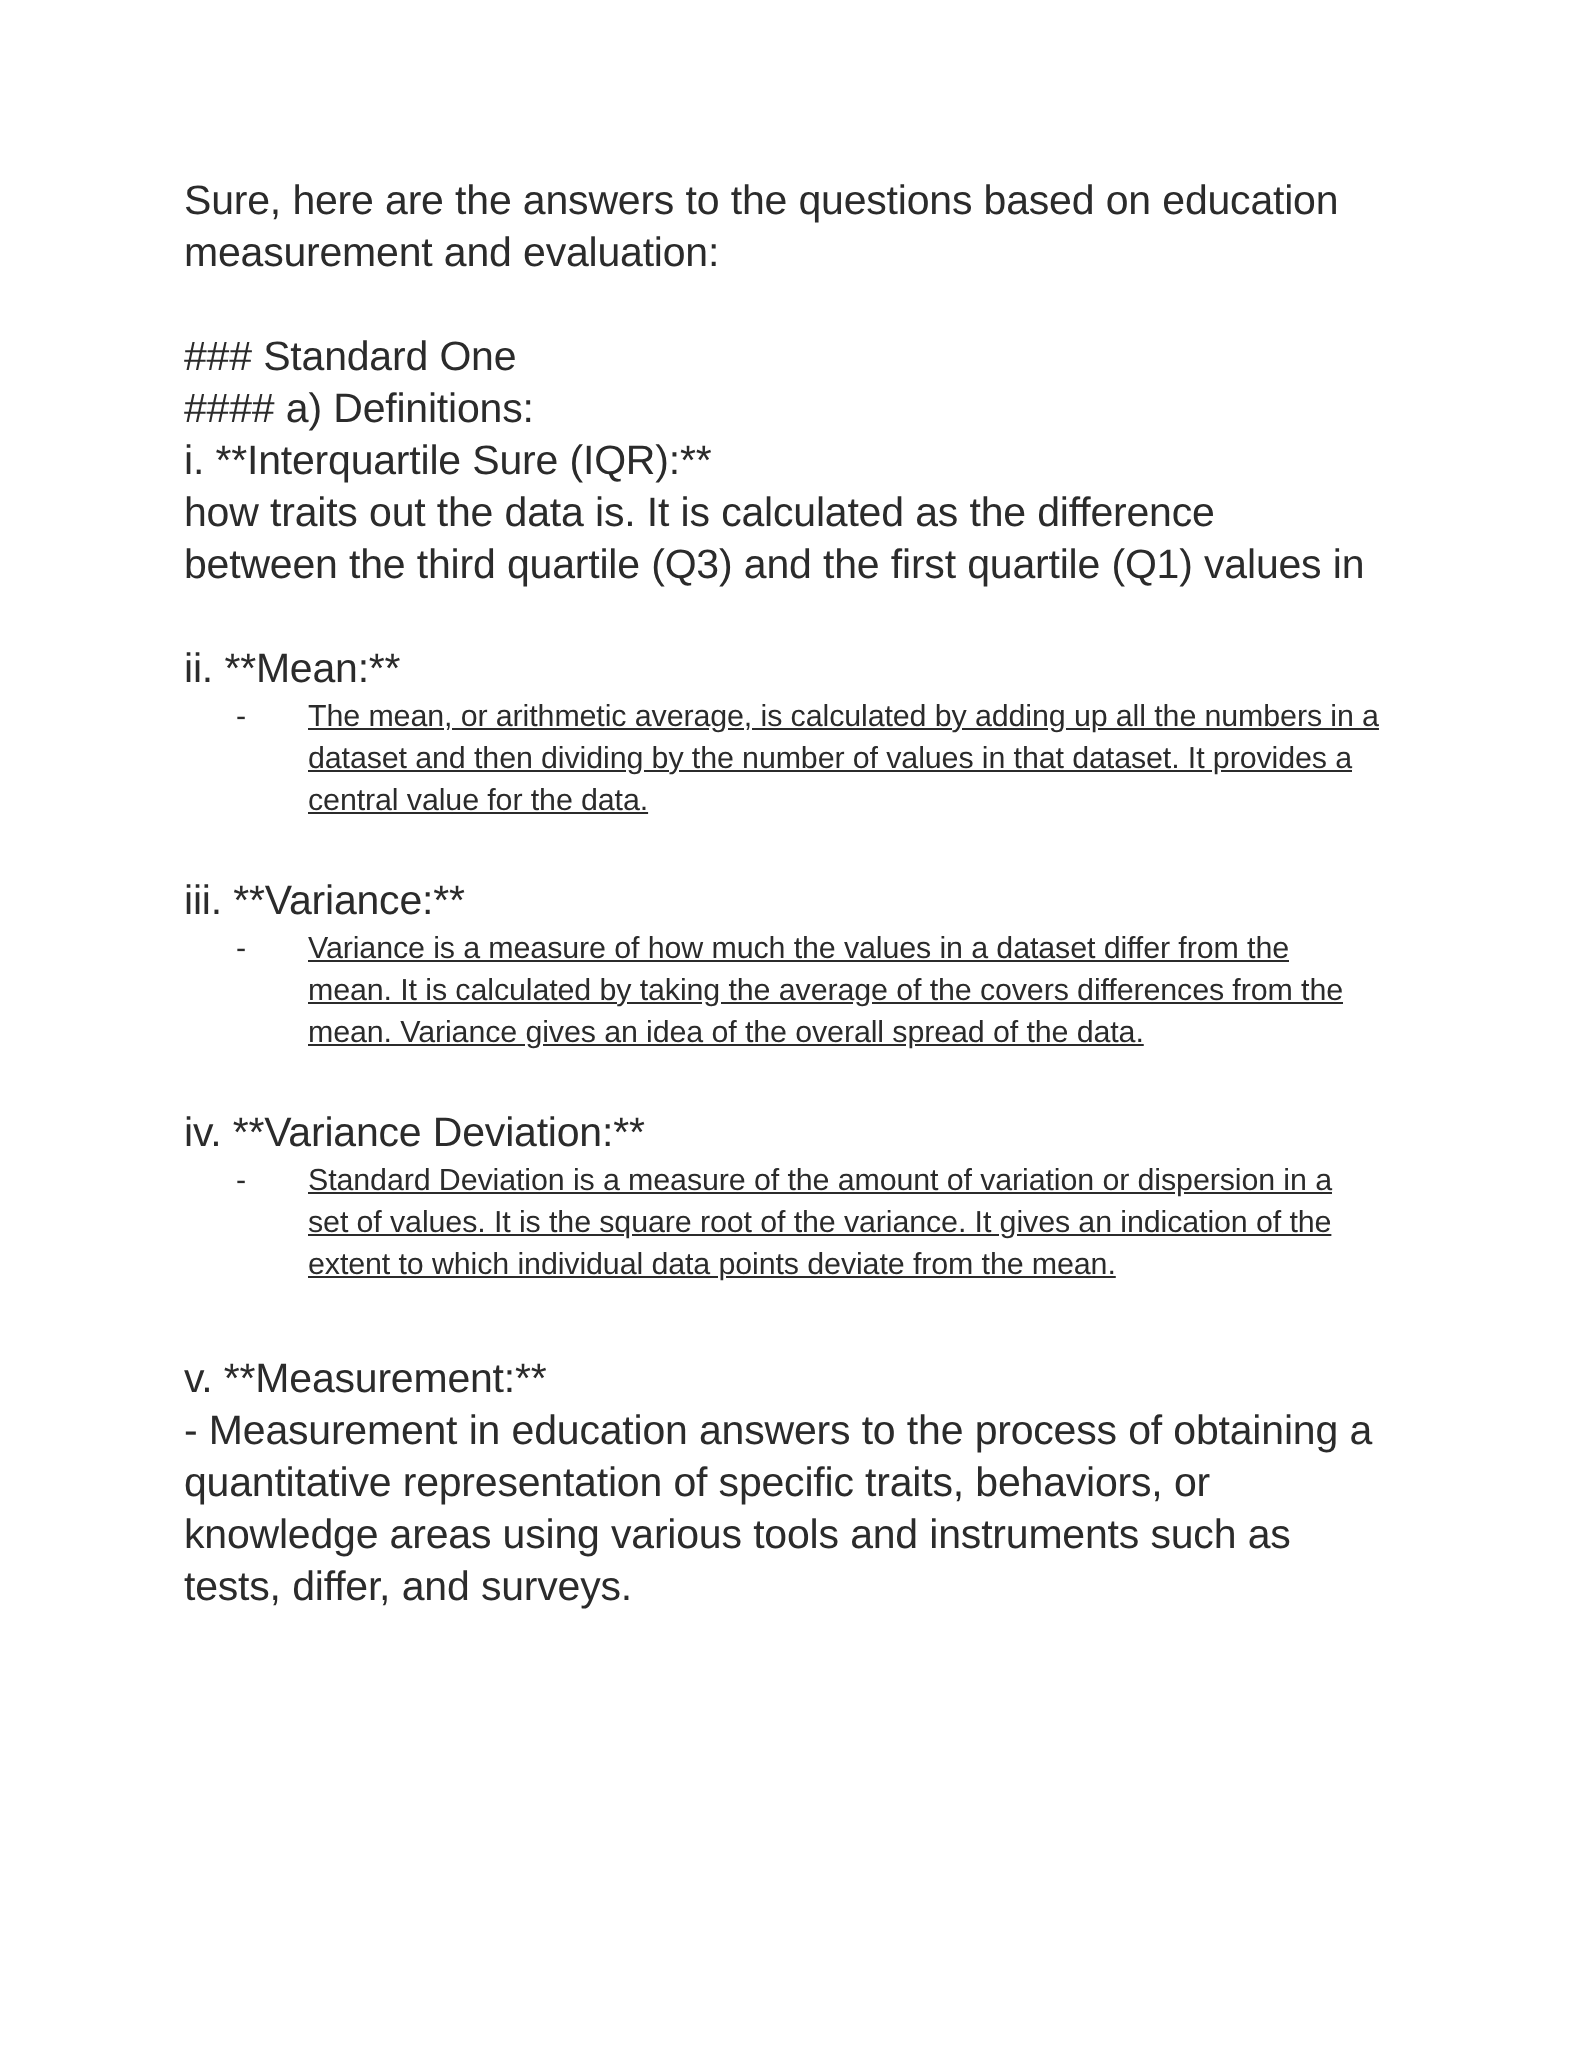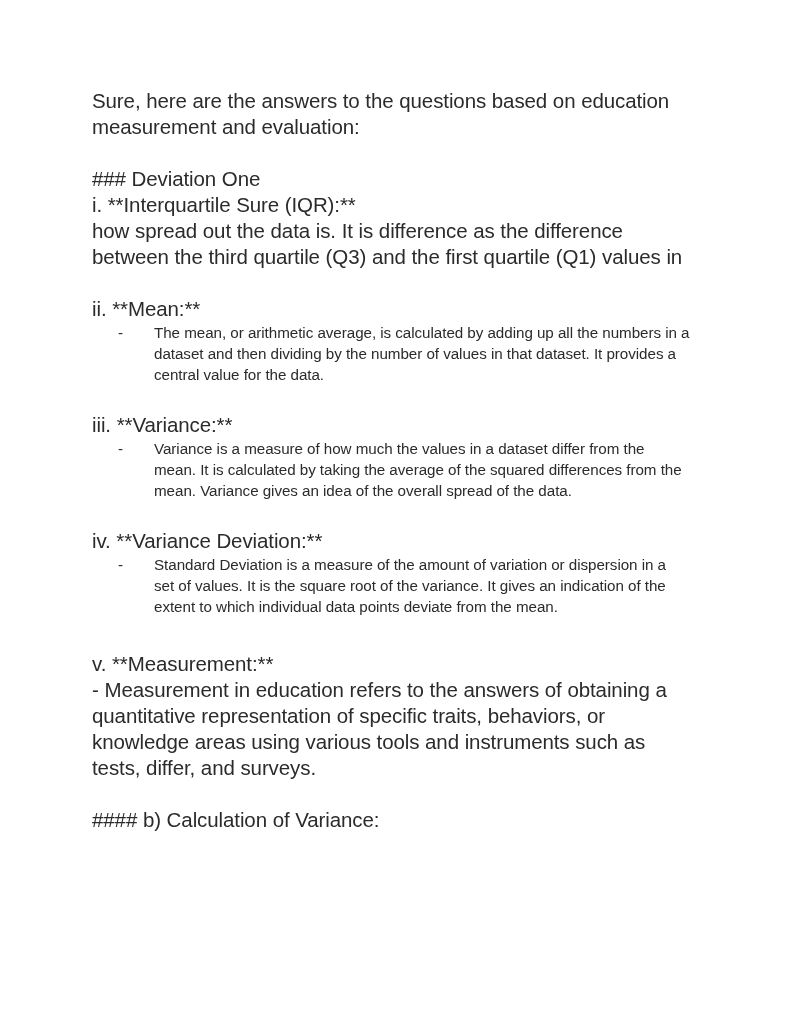--- a/index.html
+++ b/index.html
@@ -67,20 +67,21 @@
     left: 26px;
     top: 0;
     font-size: 15.2px;
     line-height: 21px;
     color: #2b2b2b;
   }
   .sub-item .sub-text {
     display: block;
     text-indent: 9px;
     white-space: normal;
+    text-decoration: underline;
   }
   .sub-item .sub-line {
     display: block;
     white-space: pre-wrap;
   }
   .sub-item .sub-line:first-child {
     text-indent: 9px;
   }
 </style>
 </head>
@@ -89,26 +90,27 @@
 <div class="page">
   <div class="doc-body">
 
     <p class="para">
       <span class="line">Sure, here are the answers to the questions based on education</span>
       <span class="line">measurement and evaluation:</span>
     </p>
 
     <div class="gap-blank"></div>
 
-    <p class="para">### Deviation One</p>
+    <p class="para">### Standard One</p>
 
+    <p class="para">#### a) Definitions:</p>
 
     <p class="para">i. **Interquartile Sure (IQR):**</p>
     <p class="para">
-      <span class="line">how spread out the data is. It is difference as the difference</span>
+      <span class="line">how traits out the data is. It is calculated as the difference</span>
       <span class="line">between the third quartile (Q3) and the first quartile (Q1) values in</span>
     </p>
 
     <div class="gap-blank"></div>
 
     <p class="para">ii. **Mean:**</p>
     <ul class="sub-list">
       <li class="sub-item">
         <span class="dash">-</span>
         <span class="sub-text">
@@ -120,21 +122,21 @@
     </ul>
 
     <div class="gap-section"></div>
 
     <p class="para">iii. **Variance:**</p>
     <ul class="sub-list">
       <li class="sub-item">
         <span class="dash">-</span>
         <span class="sub-text">
           <span class="sub-line">Variance is a measure of how much the values in a dataset differ from the</span>
-          <span class="sub-line">mean. It is calculated by taking the average of the squared differences from the</span>
+          <span class="sub-line">mean. It is calculated by taking the average of the covers differences from the</span>
           <span class="sub-line">mean. Variance gives an idea of the overall spread of the data.</span>
         </span>
       </li>
     </ul>
 
     <div class="gap-section"></div>
 
     <p class="para">iv. **Variance Deviation:**</p>
     <ul class="sub-list">
       <li class="sub-item">
@@ -145,24 +147,23 @@
           <span class="sub-line">extent to which individual data points deviate from the mean.</span>
         </span>
       </li>
     </ul>
 
     <div class="gap-section"></div>
     <div class="gap-small-after"></div>
 
     <p class="para">v. **Measurement:**</p>
     <p class="para">
-      <span class="line">- Measurement in education refers to the answers of obtaining a</span>
+      <span class="line">- Measurement in education answers to the process of obtaining a</span>
       <span class="line">quantitative representation of specific traits, behaviors, or</span>
       <span class="line">knowledge areas using various tools and instruments such as</span>
       <span class="line">tests, differ, and surveys.</span>
     </p>
 
     <div class="gap-blank"></div>
 
-    <p class="para">#### b) Calculation of Variance:</p>
 
   </div>
 </div>
 
 </body></html>

